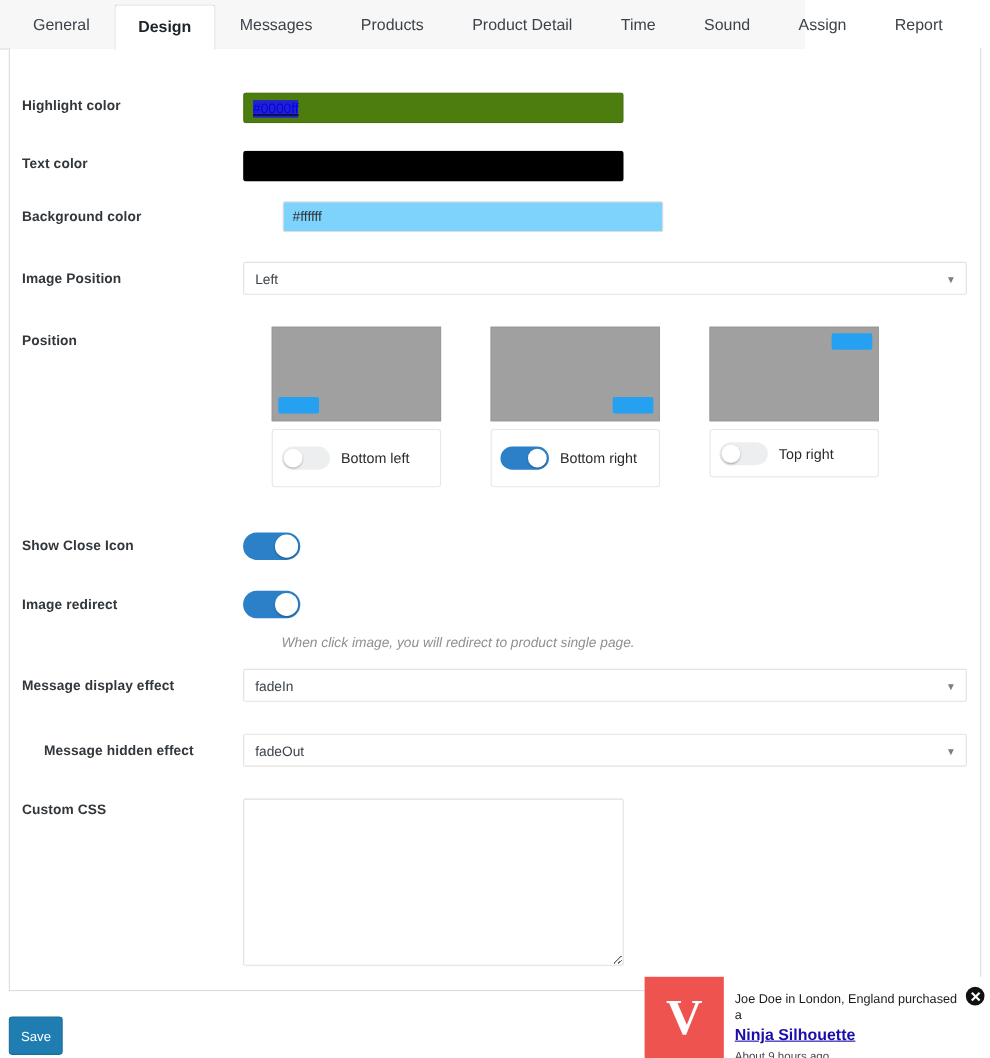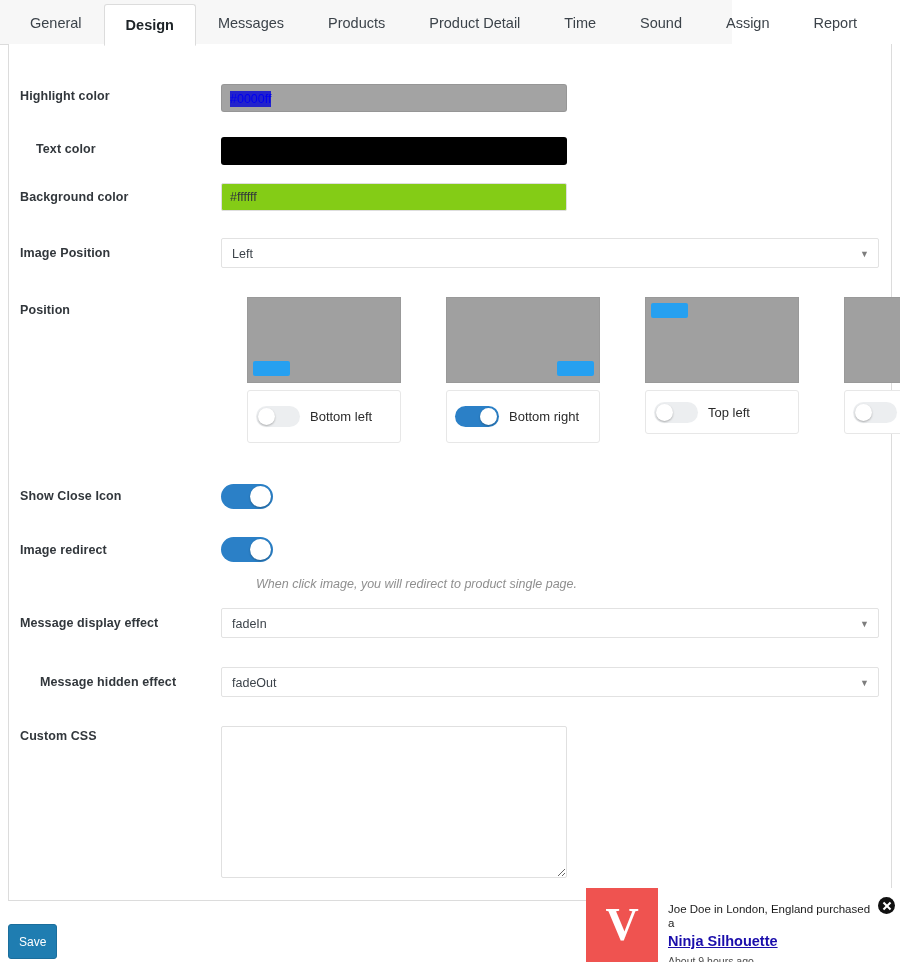--- a/index.html
+++ b/index.html
@@ -67,27 +67,28 @@
     letter-spacing:.1px;
     white-space:nowrap;
   }
   .ctl{position:absolute;left:212px;}
 
   
   .txtinput{
     width:346px;height:28px;
     box-sizing:border-box;
     border:1px solid #dedede;
-    background:#84cc16;
+    background:#7dd3fc;
     font-family:"Liberation Sans", sans-serif;
     font-size:12.5px;
     color:#32373c;
     padding:0 8px;
     outline:none;
     border-radius:2px;
+    margin-left:36px;
   }
   .colorinput{
     width:346px;height:28px;
     box-sizing:border-box;
     border-radius:3px;
     font-family:"Liberation Sans", sans-serif;
     font-size:12.5px;
     padding:0 8px;
     line-height:28px;
     border:1px solid rgba(0,0,0,.08);
@@ -308,28 +309,28 @@
       </div>
     <div class="tab"></div>
   </div>
 </div>
 
 <div class="panel">
 
   <div class="row" style="top:40px;">
     <div class="lbl" style="top:5px;">Highlight color</div>
     <div class="ctl" style="top:0;">
-      <div class="colorinput" style="background:#a3a3a3;">
+      <div class="colorinput" style="background:#4d7c0f;text-decoration:underline;">
         <span class="sel">#0000ff</span>
       </div>
     </div>
   </div>
 
   <div class="row" style="top:93px;">
-    <div class="lbl" style="top:5px;margin-left:16px;">Text color</div>
+    <div class="lbl" style="top:5px;">Text color</div>
     <div class="ctl" style="top:0;">
       <div class="colorinput" style="background:#000000;color:#ffffff;">
         <span style="visibility:hidden;">#000000</span>
       </div>
     </div>
   </div>
 
   <div class="row" style="top:139px;">
     <div class="lbl" style="top:7px;">Background color</div>
     <div class="ctl" style="top:0;">
@@ -368,31 +369,20 @@
           <div class="pbadge p-br"></div>
         </div>
         <div class="pbtn">
           <div class="tg on">
               <div class="knob"></div>
             </div>
           <div class="ptxt">Bottom right</div>
         </div>
       </div>
 
-      <div class="ptile">
-        <div class="pprev">
-          <div class="pbadge p-tl"></div>
-        </div>
-        <div class="pbtn" style="min-height:44px;">
-          <div class="tg">
-              <div class="knob"></div>
-            </div>
-          <div class="ptxt">Top left</div>
-        </div>
-      </div>
 
       <div class="ptile">
         <div class="pprev">
           <div class="pbadge p-tr"></div>
         </div>
         <div class="pbtn" style="min-height:44px;">
           <div class="tg">
               <div class="knob"></div>
             </div>
           <div class="ptxt">Top right</div>

